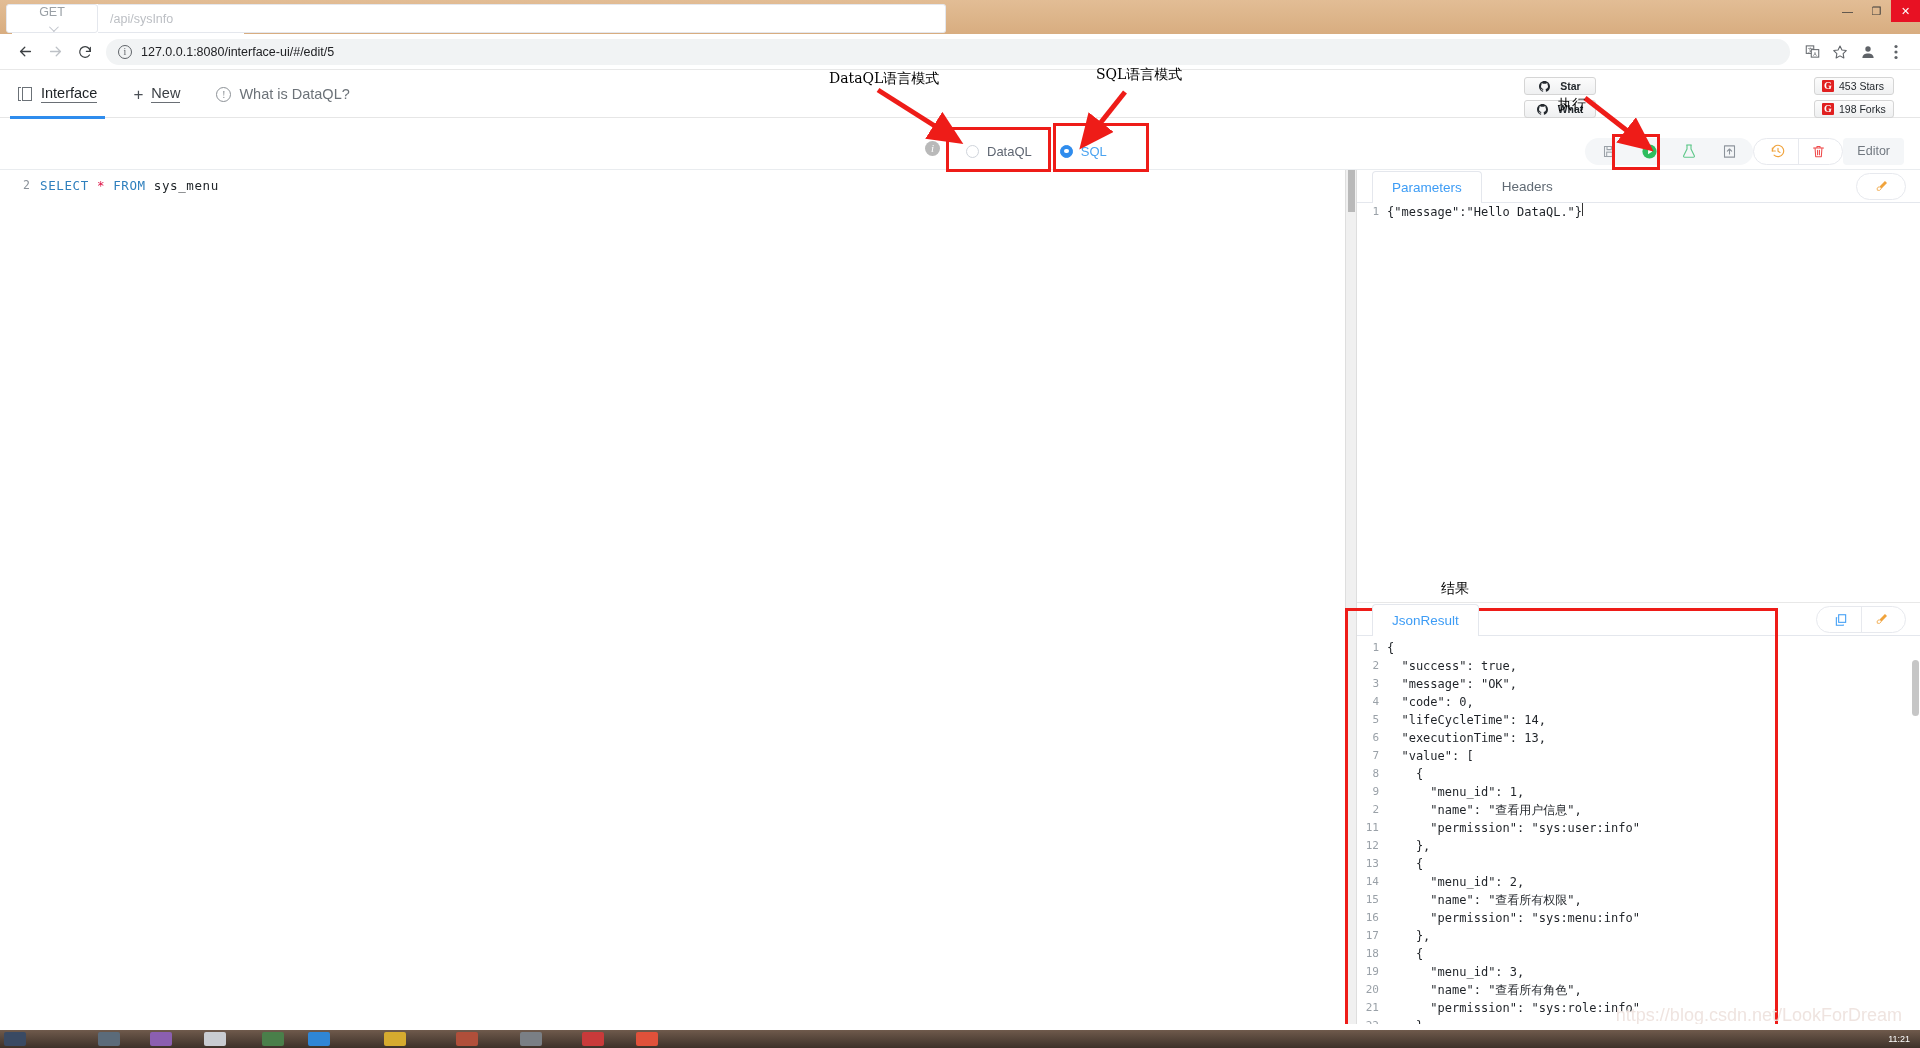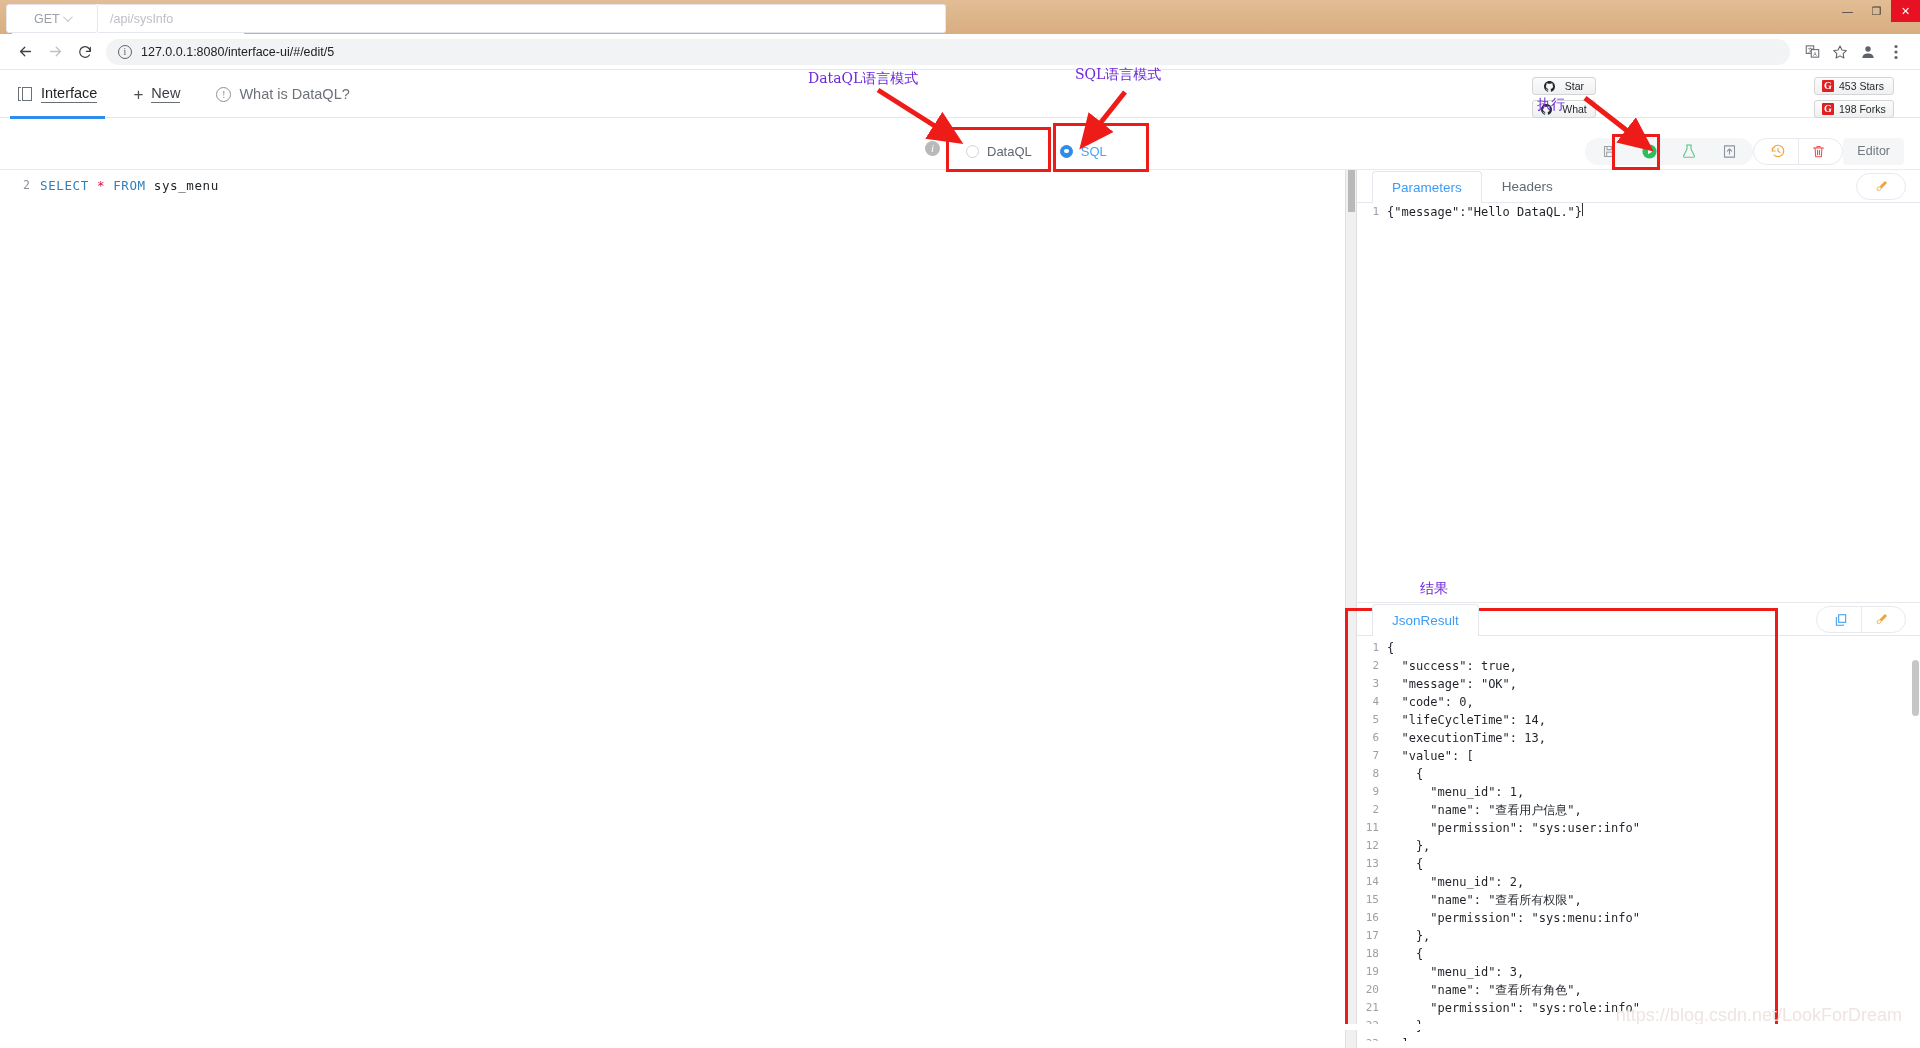--- a/index.html
+++ b/index.html
@@ -92,24 +92,24 @@
   .ic-book .pg { position: absolute; left: 4px; top: 1px; width: 10px; height: 14px; border: 1px solid #6b7177; }
   .ic-plus { font-size: 17px; color: #4a4f55; line-height: 1; }
   .ic-excl {
     width: 15px; height: 15px; border: 1.3px solid #8c9196; border-radius: 50%;
     font-size: 11px; line-height: 13px; text-align: center; color: #8c9196;
     font-family: "Liberation Serif", serif;
   }
 
   .gh-group { position: absolute; top: 7px; right: 324px; display: flex; flex-direction: column; gap: 5px; }
   .gh-btn {
-    width: 64px; height: 18px; border: 1px solid #d5d5d5; border-radius: 3px;
+    width: 72px; height: 18px; border: 1px solid #d5d5d5; border-radius: 3px;
     background: linear-gradient(180deg,#fcfcfc,#eff0f1);
     display: flex; align-items: center; justify-content: center; gap: 10px;
-    font-size: 10.5px; color: #24292e; font-weight: normal;
+    font-size: 10.5px; color: #24292e; font-weight: bold;
   }
   .gh-mark { width: 11px; height: 11px; }
   .cnt-group { position: absolute; top: 7px; right: 26px; display: flex; flex-direction: column; gap: 5px; }
   .cnt-btn {
     min-width: 80px; height: 18px; padding: 0 7px;
     border: 1px solid #d5d5d5; border-radius: 3px;
     background: linear-gradient(180deg,#fcfcfc,#eff0f1);
     display: flex; align-items: center; gap: 5px;
     font-size: 10.5px; color: #24292e;
   }
@@ -121,21 +121,21 @@
 
   
   .action-bar {
     position: absolute; top: 132px; left: 0; width: 1920px; height: 38px;
     background: #fff; border-bottom: 1px solid #e9ecef;
   }
   .method-select {
     position: absolute; left: 6px; top: 4px; width: 92px; height: 29px;
     border: 1px solid #e4e7ed; border-radius: 3px; background: #fff;
     display: flex; align-items: center; justify-content: space-between;
-    padding: 0 27px; font-size: 12.5px; color: #9aa0a6;
+    padding: 0 19px; font-size: 12.5px; color: #9aa0a6; flex-direction: column;
   }
   .chev { width: 7px; height: 7px; border-right: 1.4px solid #c0c4cc; border-bottom: 1.4px solid #c0c4cc; transform: rotate(45deg) translateY(-2px); }
   .path-input {
     position: absolute; left: 98px; top: 4px; width: 848px; height: 29px;
     border: 1px solid #e4e7ed; border-left: 0; border-radius: 0 3px 3px 0; background: #fff;
     display: flex; align-items: center; padding: 0 12px;
     font-size: 12.5px; color: #bcbfc4; text-align: right;
   }
   .path-info {
     position: absolute; left: 925px; top: 141px; width: 15px; height: 15px;
@@ -227,22 +227,22 @@
     font-family: "DejaVu Sans Mono", monospace; font-size: 12px; line-height: 18px;
     color: #1f2328; white-space: pre;
   }
   .caret { display: inline-block; width: 1px; height: 13px; background: #333; vertical-align: -2px; }
 
   .result-pane { position: absolute; top: 432px; left: 0; width: 563px; height: 446px; background: #fff; border-top: 1px solid #e8e8e8; }
   .result-body { position: relative; height: 405px; overflow: hidden; padding-top: 3px; }
 
   
   .anno-text {
-    position: absolute; color: #6d28d9; font-size: 14px;
-    font-family: "DejaVu Serif", serif; white-space: nowrap;
+    position: absolute; color: #000000; font-size: 14px;
+    font-family: "DejaVu Serif", serif; white-space: nowrap; margin-left: 21px;
   }
   .anno-box { position: absolute; border: 3px solid #ee1c18; }
   svg.anno { position: absolute; left: 0; top: 0; width: 1920px; height: 1048px; pointer-events: none; }
 
   
   .vscroll-right {
     position: absolute; right: 0; top: 0; width: 9px; height: 878px; background: transparent;
   }
   .vscroll-thumb { position: absolute; right: 1px; width: 7px; background: #c6c6c6; border-radius: 4px; }
 
@@ -631,13 +631,27 @@
   <div class="anno-box" style="left:1612px; top:134px; width:48px; height:36px;"></div>
   <div class="anno-box" style="left:1345px; top:608px; width:433px; height:420px;"></div>
 
   <div class="anno-text" style="left:808px; top:70px;">DataQL语言模式</div>
   <div class="anno-text" style="left:1075px; top:66px;">SQL语言模式</div>
   <div class="anno-text" style="left:1537px; top:96px;">执行</div>
   <div class="anno-text" style="left:1420px; top:580px;">结果</div>
 
   <div class="watermark">https://blog.csdn.net/LookForDream_</div>
   <div class="bottom-strip"></div>
+  <div class="taskbar">
+    <div class="tb-ico" style="background:#3a4a63"></div>
+    <div class="tb-ico" style="background:#5b6b7a;margin-left:70px"></div>
+    <div class="tb-ico" style="background:#8b5fb0;margin-left:28px"></div>
+    <div class="tb-ico" style="background:#c9ccd1;margin-left:30px"></div>
+    <div class="tb-ico" style="background:#4a7f4a;margin-left:34px"></div>
+    <div class="tb-ico" style="background:#2f86d6;margin-left:22px"></div>
+    <div class="tb-ico" style="background:#d6ab2f;margin-left:52px"></div>
+    <div class="tb-ico" style="background:#b04f3a;margin-left:48px"></div>
+    <div class="tb-ico" style="background:#7a7f85;margin-left:40px"></div>
+    <div class="tb-ico" style="background:#c93a3a;margin-left:38px"></div>
+    <div class="tb-ico" style="background:#e0513a;margin-left:30px"></div>
+    <div class="tb-clock">11:21</div>
+  </div>
 </div>
 
 </body></html>

